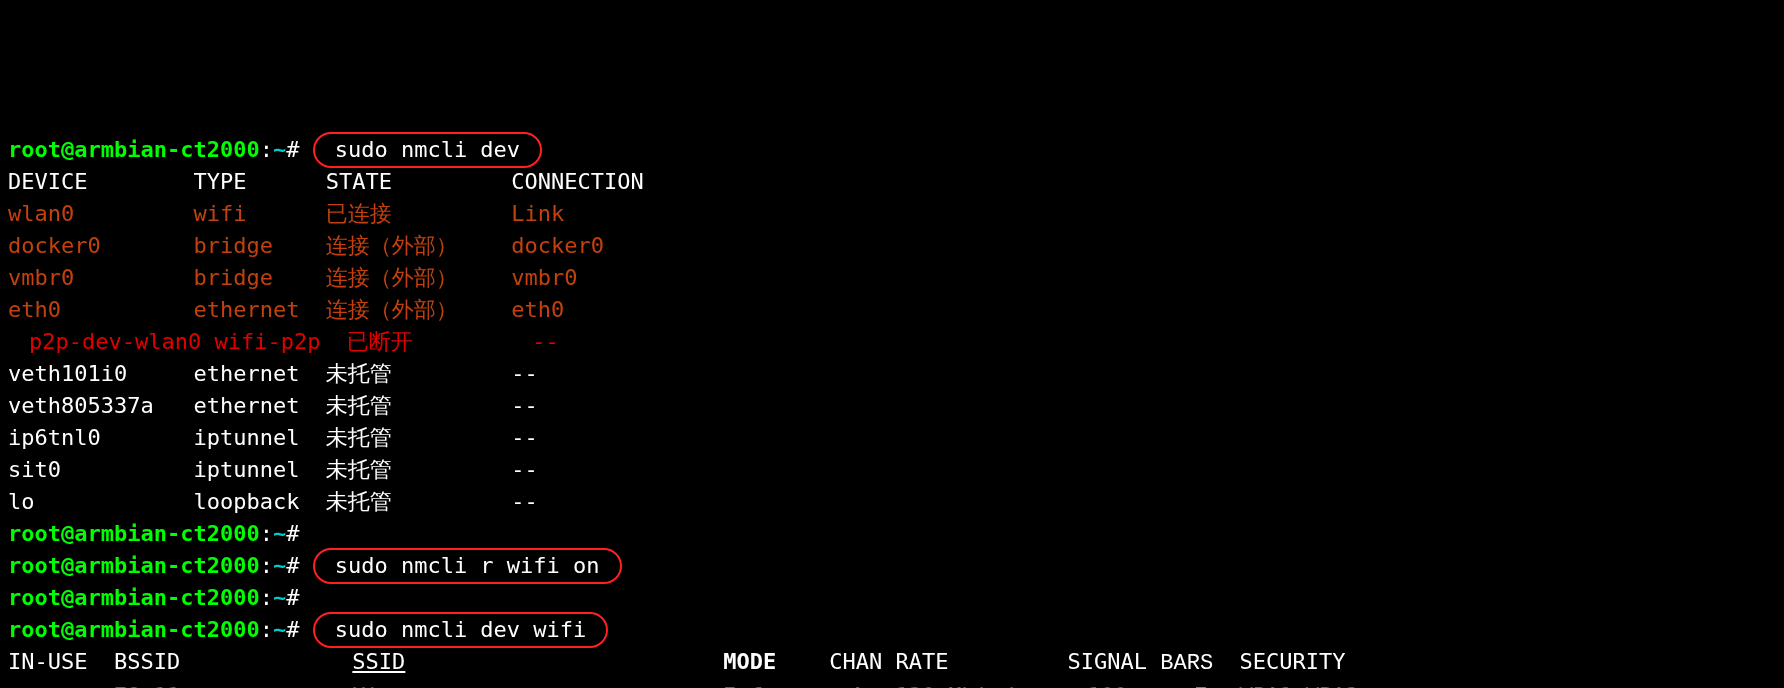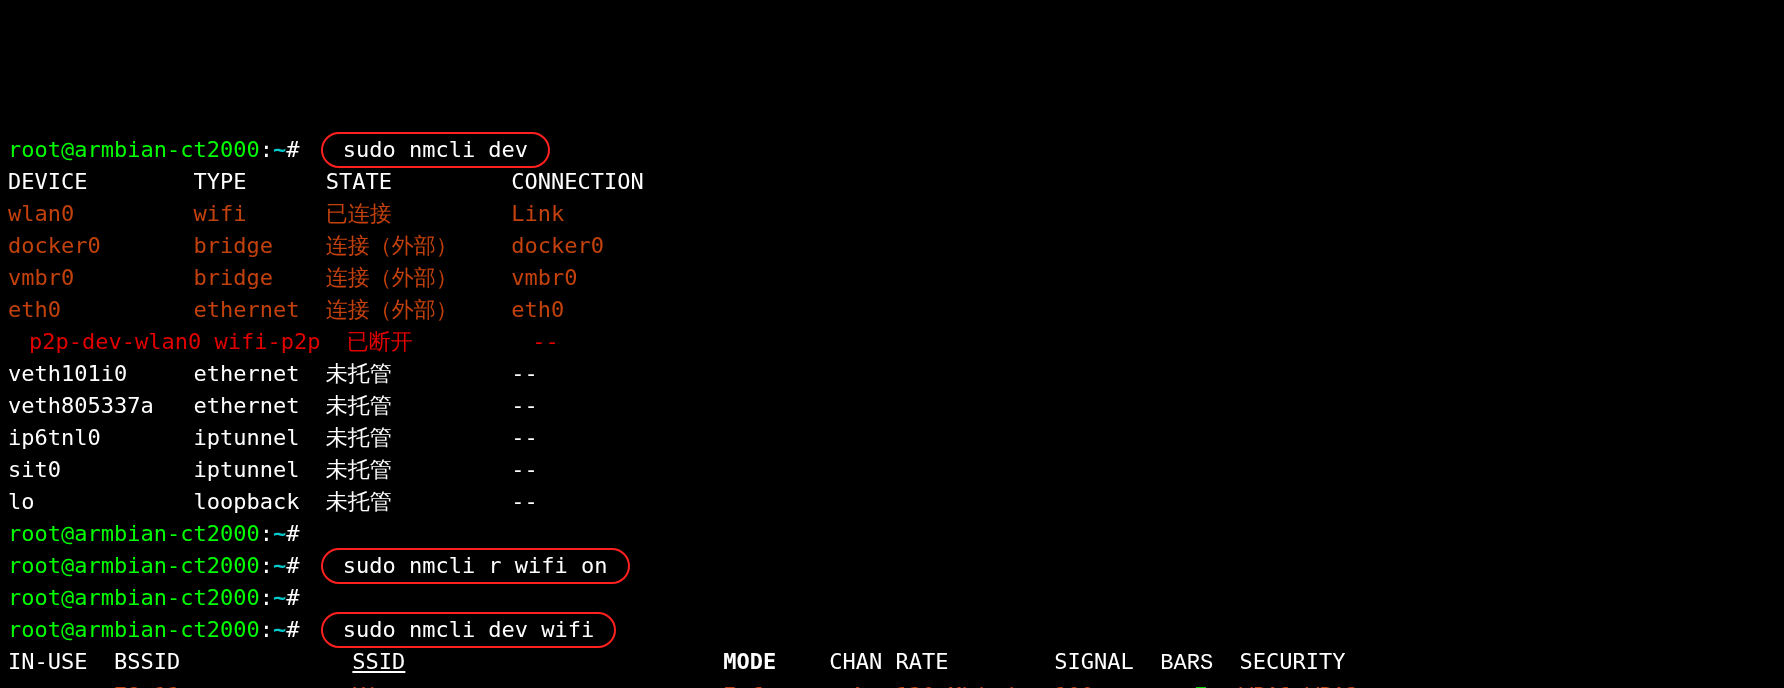--- a/index.html
+++ b/index.html
@@ -7,29 +7,29 @@
     color: #fff;
     font-family: "Menlo", "Consolas", "DejaVu Sans Mono", monospace;
     font-size: 22px;
     line-height: 32px;
     margin: 0;
     padding: 6px 8px;
     white-space: pre;
     letter-spacing: 0;
   }
   .green  { color: #c2410c; }
-  .bgreen { color: #00ff00; font-weight: normal; }
+  .bgreen { color: #00ff00; font-weight: bold; }
   .cyan   { color: #00cccc; font-weight: bold; }
   .red    { color: #e00000; margin-left: 21px; }
   .hlbox {
     display: inline-block;
     border: 2px solid #ff2020;
     border-radius: 18px;
     padding: 0 20px;
-    margin: -2px 8px;
+    margin: -2px 0;
   }
   svg.bars {
     width: 48px;
     height: 20px;
     vertical-align: -2px;
   }
   svg.bars rect { fill: #00d000; }
   .row  { display: block; }
   .cell { display: inline-block; }
   
@@ -37,21 +37,21 @@
   .d1 .c2 { width: 10ch; }
   .d1 .c3 { width: 14ch; }
   .d1 .c4 { width: 12ch; }
   
   .d2 .c1 { width: 8ch;  }   
   .d2 .c2 { width: 18ch; }   
   .d2 .c3 { width: 28ch; text-decoration: underline; }   
   .d2 .c4 { width: 7ch; font-weight: bold;  }   
   .d2 .c5 { width: 6ch; text-align: center;  }   
   .d2 .c6 { width: 12ch; }   
-  .d2 .c7 { width: 8ch;  }   
+  .d2 .c7 { width: 8ch; text-align: center;  }   
   .d2 .c8 { width: 6ch; font-family: Liberation Mono, monospace;  }   
   .d2 .c9 { width: 12ch; }   
 </style>
 </head>
 <body>
 
 
 
 <div id="root"><span class="row"><span class="bgreen">root@armbian-ct2000</span><span>:</span><span class="cyan">~</span><span>#</span> <span class="hlbox"><span>sudo nmcli dev</span></span></span><span class="row d1"><span class="cell c1">DEVICE</span><span class="cell c2">TYPE</span><span class="cell c3">STATE</span><span class="cell c4">CONNECTION</span></span><span class="row d1 green"><span class="cell c1">wlan0</span><span class="cell c2">wifi</span><span class="cell c3">已连接</span><span class="cell c4">Link</span></span><span class="row d1 green"><span class="cell c1">docker0</span><span class="cell c2">bridge</span><span class="cell c3">连接（外部）</span><span class="cell c4">docker0</span></span><span class="row d1 green"><span class="cell c1">vmbr0</span><span class="cell c2">bridge</span><span class="cell c3">连接（外部）</span><span class="cell c4">vmbr0</span></span><span class="row d1 green"><span class="cell c1">eth0</span><span class="cell c2">ethernet</span><span class="cell c3">连接（外部）</span><span class="cell c4">eth0</span></span><span class="row d1 red"><span class="cell c1">p2p-dev-wlan0</span><span class="cell c2">wifi-p2p</span><span class="cell c3">已断开</span><span class="cell c4">--</span></span><span class="row d1 "><span class="cell c1">veth101i0</span><span class="cell c2">ethernet</span><span class="cell c3">未托管</span><span class="cell c4">--</span></span><span class="row d1 "><span class="cell c1">veth805337a</span><span class="cell c2">ethernet</span><span class="cell c3">未托管</span><span class="cell c4">--</span></span><span class="row d1 "><span class="cell c1">ip6tnl0</span><span class="cell c2">iptunnel</span><span class="cell c3">未托管</span><span class="cell c4">--</span></span><span class="row d1 "><span class="cell c1">sit0</span><span class="cell c2">iptunnel</span><span class="cell c3">未托管</span><span class="cell c4">--</span></span><span class="row d1 "><span class="cell c1">lo</span><span class="cell c2">loopback</span><span class="cell c3">未托管</span><span class="cell c4">--</span></span><span class="row"><span class="bgreen">root@armbian-ct2000</span><span>:</span><span class="cyan">~</span><span>#</span></span><span class="row"><span class="bgreen">root@armbian-ct2000</span><span>:</span><span class="cyan">~</span><span>#</span> <span class="hlbox"><span>sudo nmcli r wifi on</span></span></span><span class="row"><span class="bgreen">root@armbian-ct2000</span><span>:</span><span class="cyan">~</span><span>#</span></span><span class="row"><span class="bgreen">root@armbian-ct2000</span><span>:</span><span class="cyan">~</span><span>#</span> <span class="hlbox"><span>sudo nmcli dev wifi</span></span></span><span class="row d2"><span class="cell c1">IN-USE</span><span class="cell c2">BSSID</span><span class="cell c3">SSID</span><span class="cell c4">MODE</span><span class="cell c5">CHAN</span><span class="cell c6">RATE</span><span class="cell c7">SIGNAL</span><span class="cell c8">BARS</span><span class="cell c9">SECURITY</span></span><span class="row d2 green"><span class="cell c1"> </span><span class="cell c2">78:11:</span><span class="cell c3">Xiao</span><span class="cell c4">Infra</span><span class="cell c5">4</span><span class="cell c6">130 Mbit/s</span><span class="cell c7">100</span><span class="cell c8"><svg class="bars" viewBox="0 0 48 20">
           <rect x="0" y="14" width="10" height="6" style="fill:#00d000"></rect>

